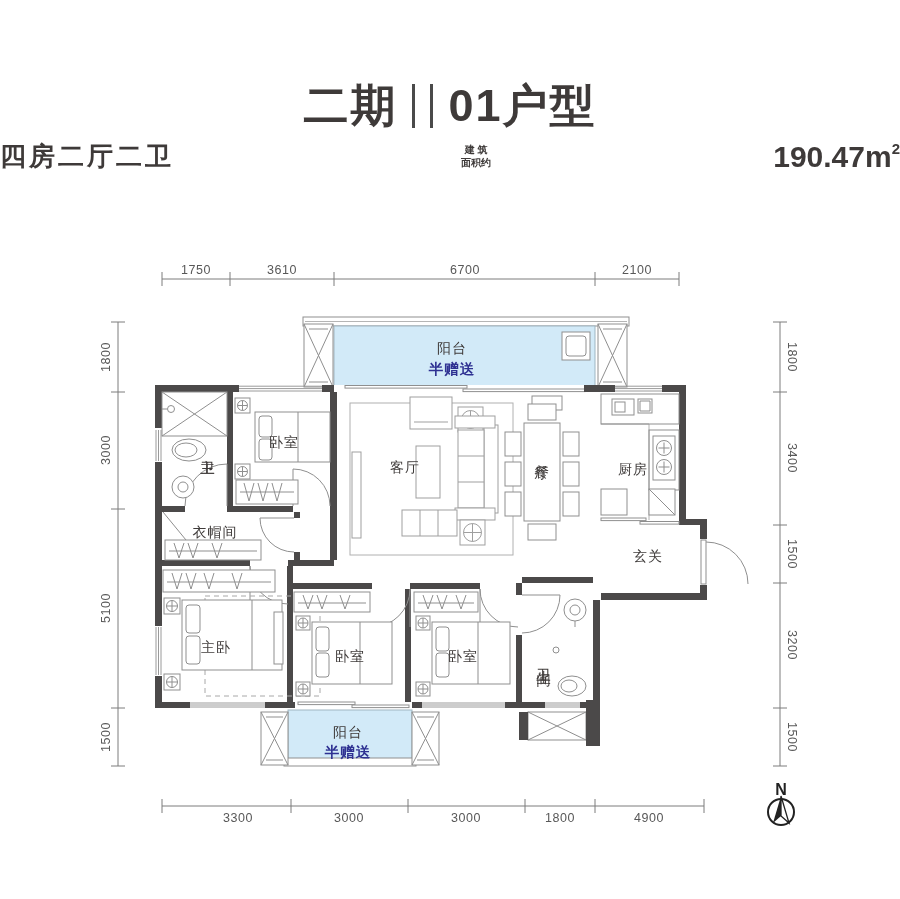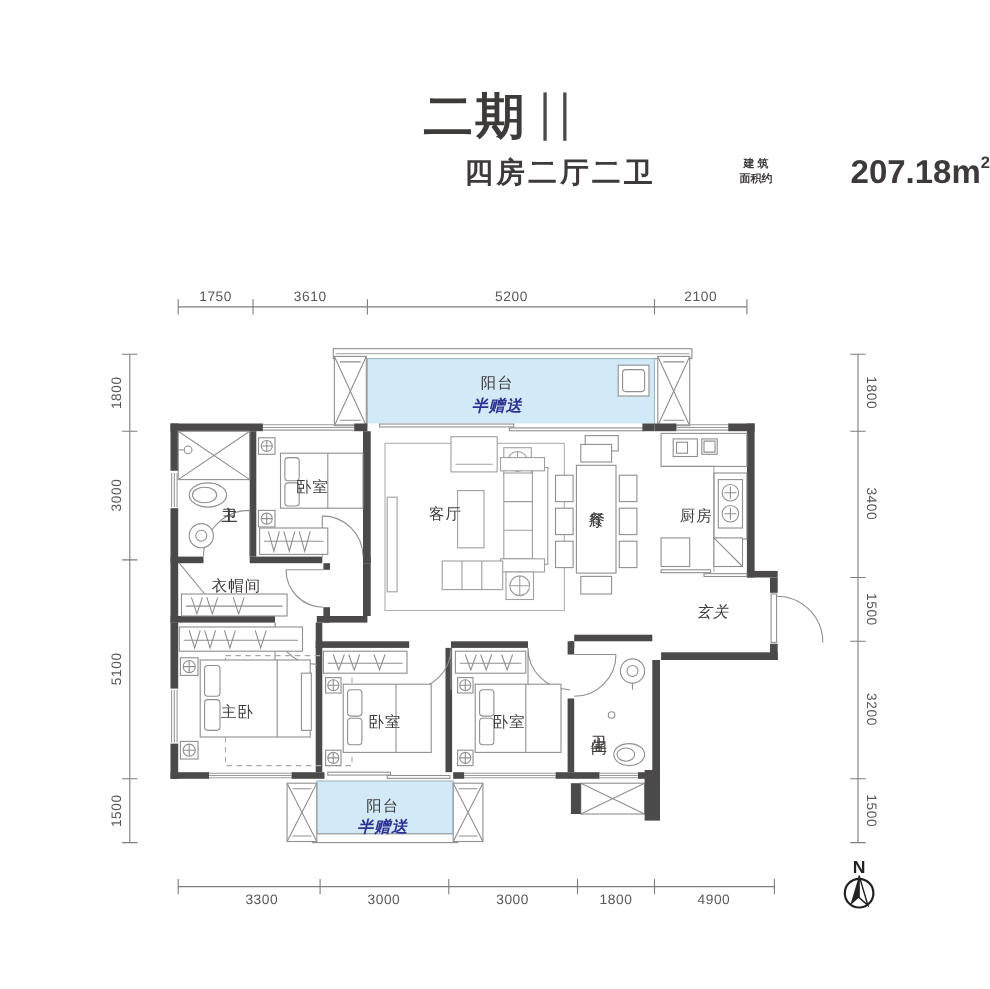--- a/index.html
+++ b/index.html
@@ -6,57 +6,58 @@
   .canvas{position:relative;width:900px;height:899px;background:#ffffff;overflow:hidden;
           font-family:"Liberation Sans","DejaVu Sans",sans-serif;color:#3e3a39;}
   svg{position:absolute;left:0;top:0;}
 
   
   .title-row{position:absolute;left:0;top:76px;width:900px;display:flex;justify-content:center;
              align-items:center;gap:15px;}
   .title-part{font-size:45px;font-weight:bold;letter-spacing:2px;color:#3e3a39;white-space:nowrap;}
   .title-div{width:3px;height:44px;background:#4a4a4a;}
   .t-sup{font-size:20px;vertical-align:22px;font-weight:bold;}
-  .subtitle-row{position:absolute;left:0;top:139px;width:900px;display:flex;justify-content:flex-end;
+  .subtitle-row{position:absolute;left:0;top:139px;width:900px;display:flex;justify-content:space-between;
                 align-items:center;gap:48px;}
   .layout-txt{font-size:26px;font-weight:bold;letter-spacing:3px;white-space:nowrap;}
   .area-label{font-size:10px;font-weight:bold;line-height:1.25;margin:0 23px 0 28px;text-align:center;
               white-space:pre;}
   .area-val{font-size:30px;font-weight:bold;white-space:nowrap;}
   .a-sup{font-size:15px;vertical-align:13px;}
 
   
   .lbl{position:absolute;transform:translate(-50%,-50%);font-size:14px;color:#3f3b3a;
        letter-spacing:1px;white-space:nowrap;z-index:3;}
   .vlbl{position:absolute;transform:translate(-50%,-50%);font-size:14.5px;color:#3f3b3a;
         writing-mode:vertical-rl;text-orientation:upright;letter-spacing:2px;white-space:nowrap;z-index:3;}
-  .gift{color:#2e3192;font-weight:bold;font-size:14.5px;letter-spacing:1px;font-style:italic;}
+  .gift{color:#2e3192;font-weight:bold;font-size:14.5px;letter-spacing:1px;}
 
   
   .dim{position:absolute;transform:translate(-50%,-50%);font-size:12.5px;color:#585858;
        letter-spacing:0.5px;white-space:nowrap;z-index:3;}
   .dim.rotl{transform:translate(-50%,-50%) rotate(-90deg);}
   .dim.rotr{transform:translate(-50%,-50%) rotate(90deg);}
   .north-n{position:absolute;transform:translate(-50%,-50%);font-size:16px;font-weight:bold;color:#222;z-index:3;}
 </style>
 </head>
 <body>
 
 <div class="canvas">
 
   <div class="title-row">
     <span class="title-part">二期</span>
     <span class="title-div"></span>
     <span class="title-div"></span>
+    <span class="title-part">01户型</span>
   </div>
   <div class="subtitle-row">
     <span class="layout-txt">四房二厅二卫</span>
     <span class="area-label">建 筑
 面积约</span>
-    <span class="area-val"><span>207.18m</span><span class="a-sup">2</span></span>
+    <span class="area-val"><span>190.47m</span><span class="a-sup">2</span></span>
   </div>
 
   <svg width="900" height="899" viewBox="0 0 900 899">
     <g fill="none" stroke="none">
 
       <g stroke="#7d7d7d" stroke-width="1">
 
         <path d="M162 279H679"></path>
         <path d="M162 272v14M230 272v14M334 272v14M595 272v14M679 272v14"></path>
 
@@ -339,31 +340,31 @@
   </svg>
 
   <div class="lbl" style="left:452px;top:349px;">阳台</div>
   <div class="lbl gift" style="left:452px;top:369px;">半赠送</div>
   <div class="vlbl" style="left:207px;top:450px;">主卫</div>
   <div class="lbl" style="left:284px;top:443px;">卧室</div>
   <div class="lbl" style="left:405px;top:468px;">客厅</div>
   <div class="vlbl" style="left:541px;top:455px;">餐厅</div>
   <div class="lbl" style="left:633px;top:470px;">厨房</div>
   <div class="lbl" style="left:215px;top:533px;text-align:right;">衣帽间</div>
-  <div class="lbl" style="left:648px;top:557px;font-style:italic;">玄关</div>
+  <div class="lbl" style="left:648px;top:557px;">玄关</div>
   <div class="lbl" style="left:216px;top:648px;text-align:center;">主卧</div>
   <div class="lbl" style="left:350px;top:657px;">卧室</div>
   <div class="lbl" style="left:463px;top:657px;">卧室</div>
   <div class="vlbl" style="left:543px;top:660px;">卫生间</div>
   <div class="lbl" style="left:348px;top:733px;">阳台</div>
   <div class="lbl gift" style="left:348px;top:752px;">半赠送</div>
 
   <div class="dim" style="left:196px;top:270px;">1750</div>
   <div class="dim" style="left:282px;top:270px;">3610</div>
-  <div class="dim" style="left:465px;top:270px;">5200</div>
+  <div class="dim" style="left:465px;top:270px;">6700</div>
   <div class="dim" style="left:637px;top:270px;text-align:center;">2100</div>
 
   <div class="dim" style="left:238px;top:818px;">3300</div>
   <div class="dim" style="left:349px;top:818px;">3000</div>
   <div class="dim" style="left:466px;top:818px;">3000</div>
   <div class="dim" style="left:560px;top:818px;">1800</div>
   <div class="dim" style="left:649px;top:818px;">4900</div>
 
   <div class="dim rotl" style="left:106px;top:357px;">1800</div>
   <div class="dim rotl" style="left:106px;top:450px;">3000</div>

